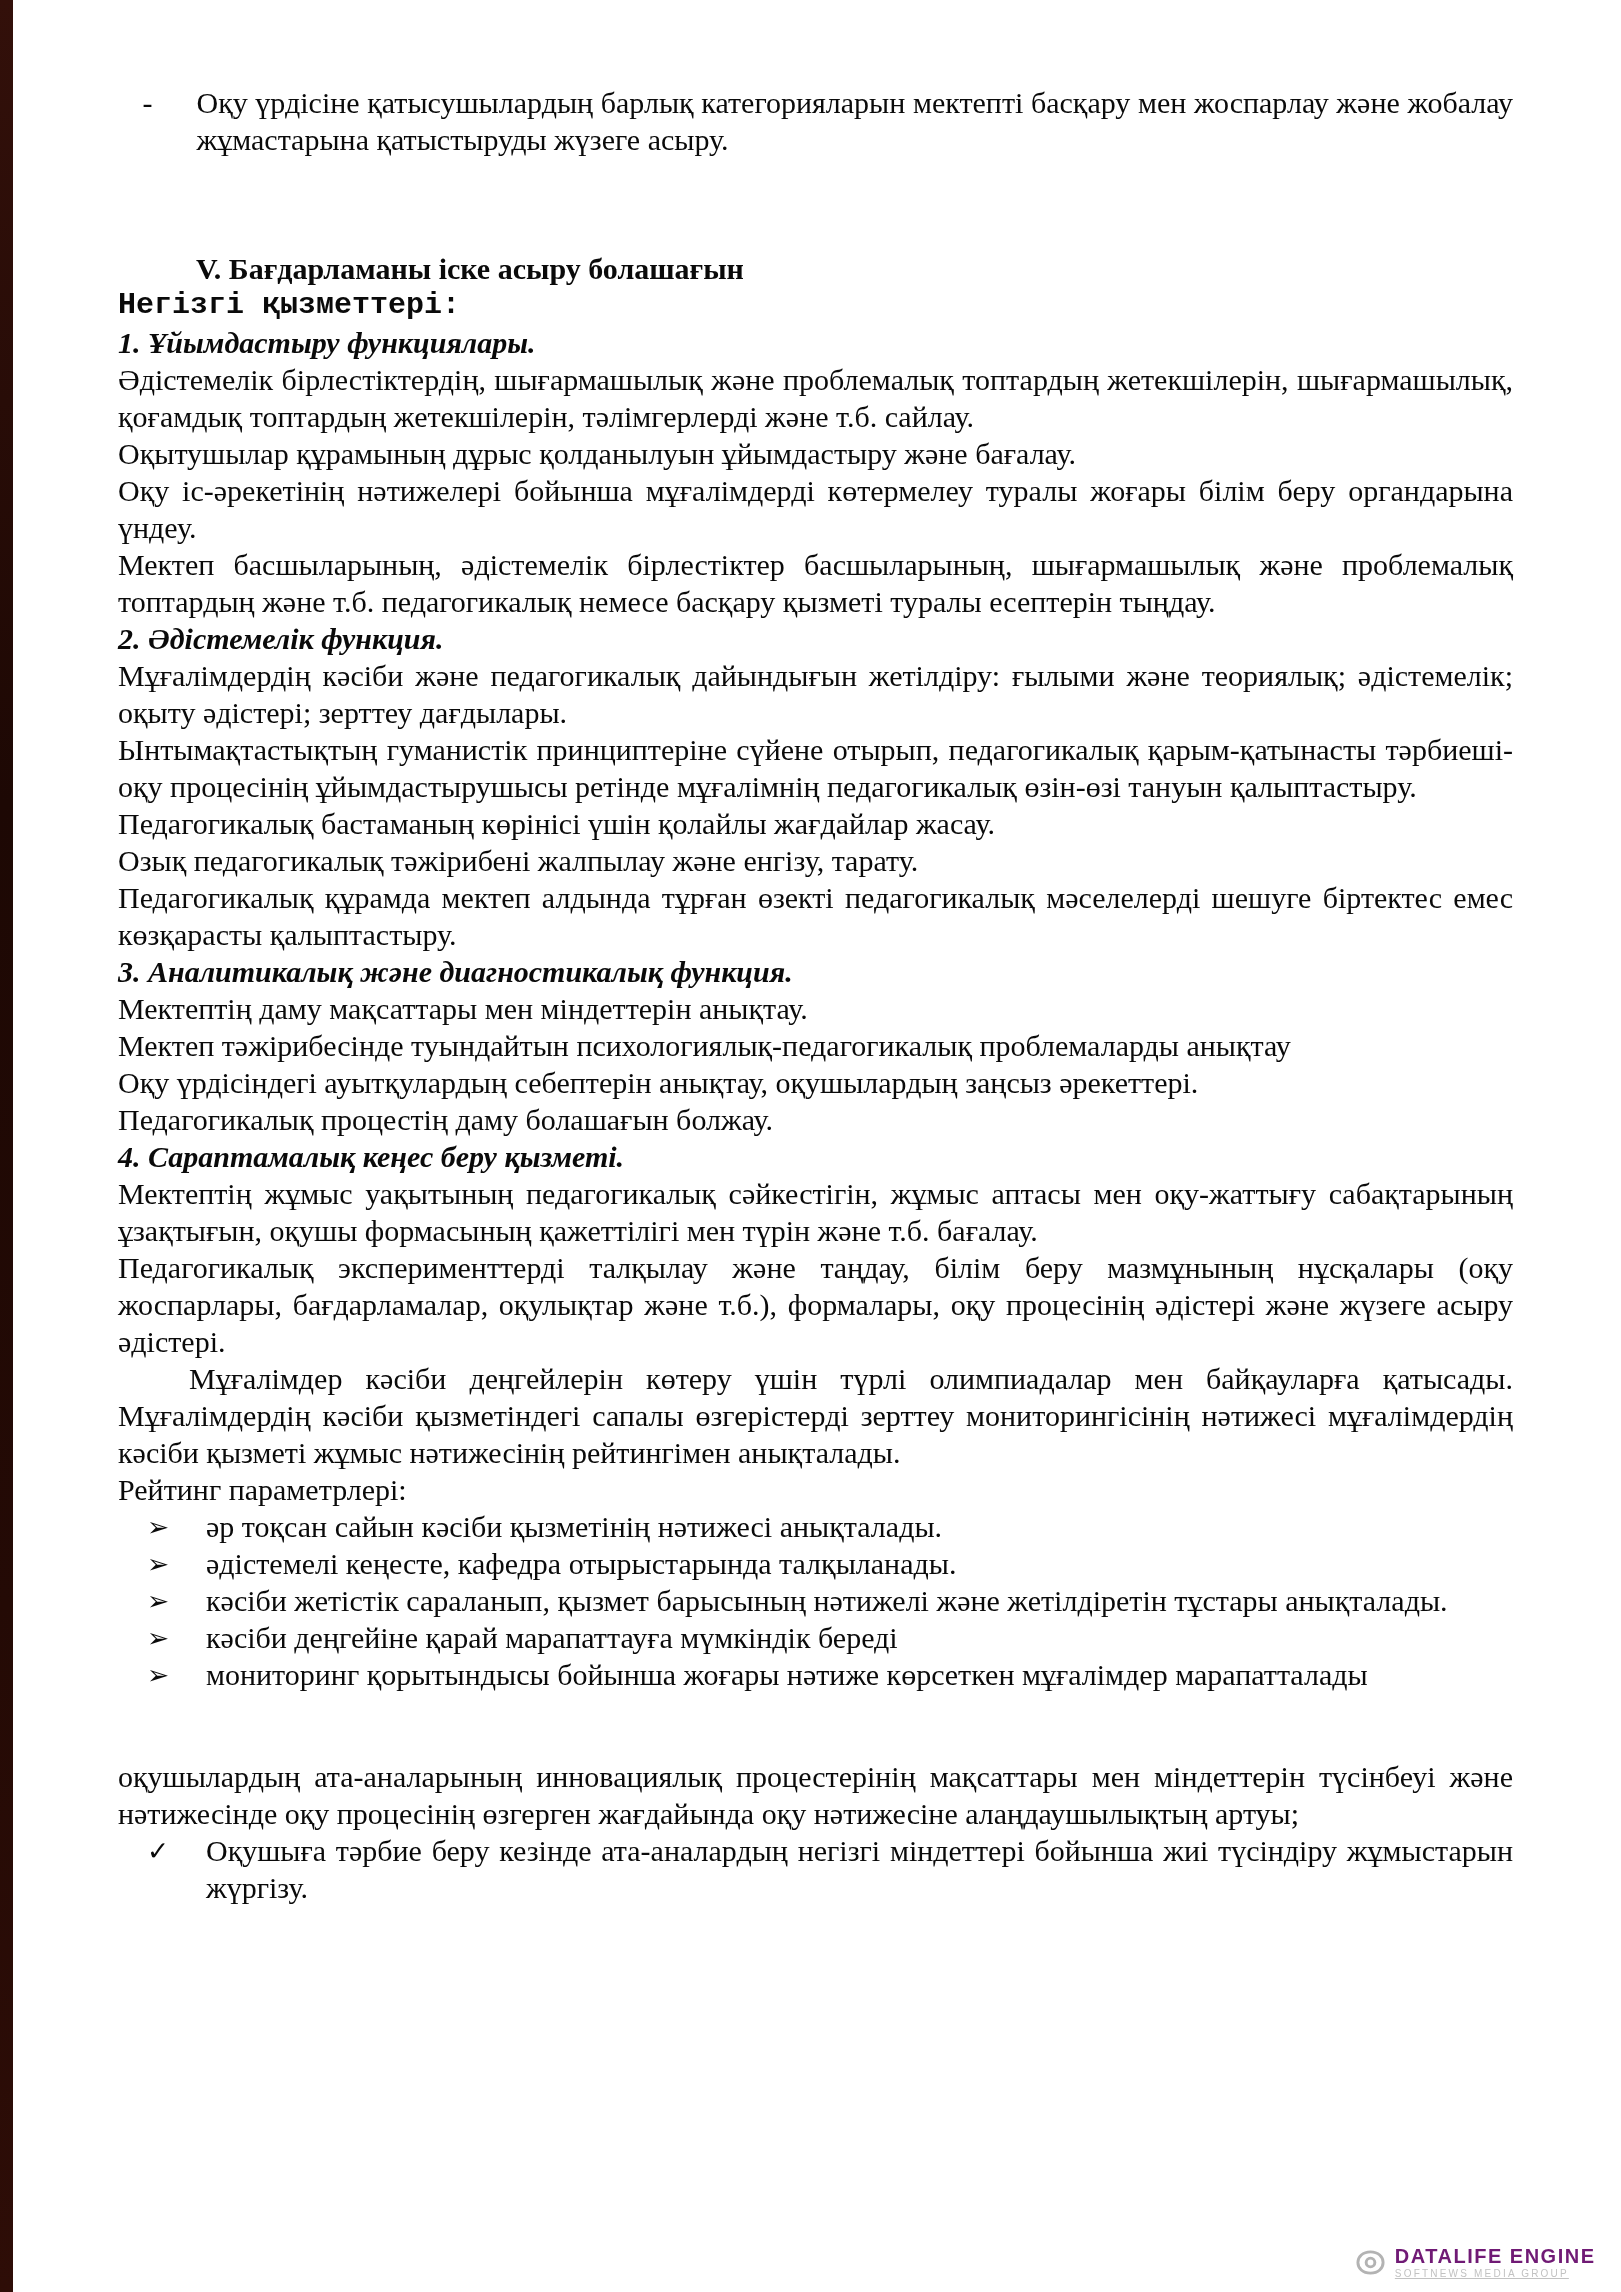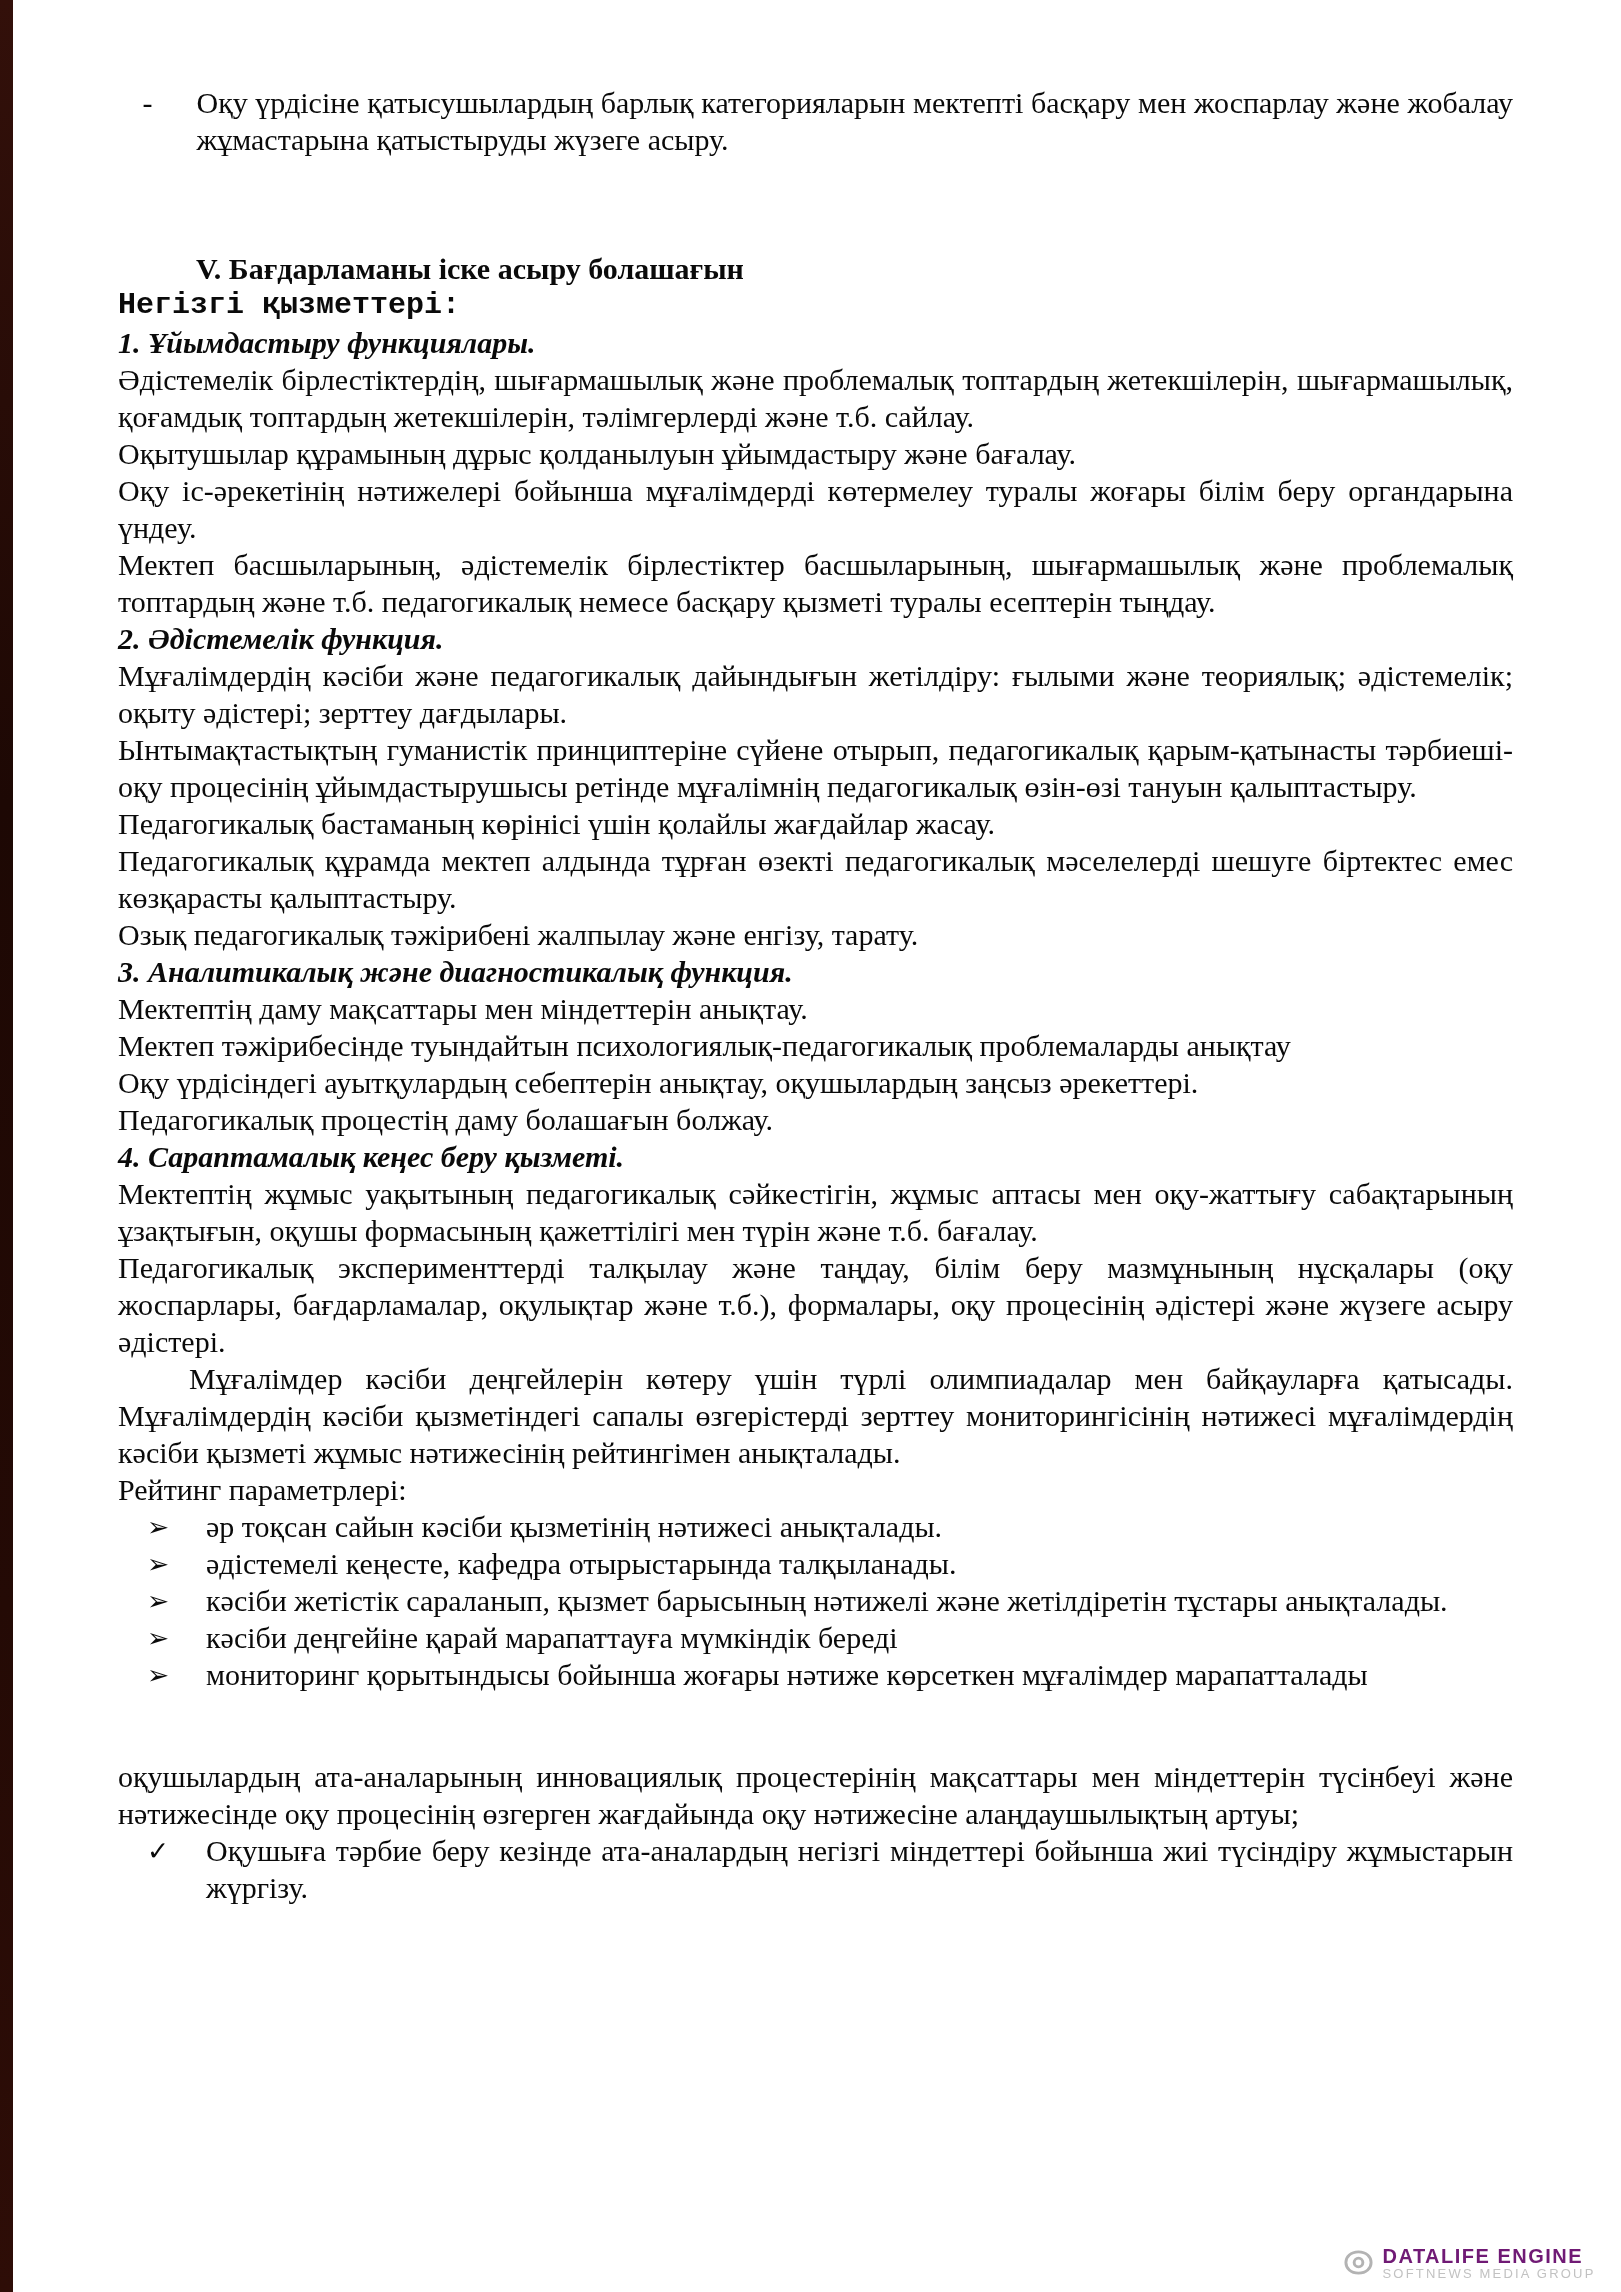--- a/index.html
+++ b/index.html
@@ -48,22 +48,22 @@
     display:flex; align-items:center; gap:8.8px;
     font-family:"Liberation Sans","DejaVu Sans",sans-serif;
     user-select:none;
   }
   .wm-text { display:flex; flex-direction:column; }
   .wm-title {
     font-size:20px; font-weight:bold; letter-spacing:1.5px;
     color:#701a75; line-height:21.6px;
   }
   .wm-subtitle {
-    font-size:13px; letter-spacing:2.2px;
-    color:#c2c2c2; line-height:11.8px;
+    font-size:10px; letter-spacing:2.2px;
+    color:#c2c2c2; line-height:11.8px;text-decoration:underline;
   }
 </style>
 </head>
 <body>
 
 <div class="scan-edge"></div>
 
 <main class="doc">
 
   <div class="dash-item">
@@ -77,22 +77,22 @@
   <p class="fn-title">1. Ұйымдастыру функциялары.</p>
   <p class="j">Әдістемелік бірлестіктердің, шығармашылық және проблемалық топтардың жетекшілерін, шығармашылық, қоғамдық топтардың жетекшілерін, тәлімгерлерді және т.б. сайлау.</p>
   <p class="j">Оқытушылар құрамының дұрыс қолданылуын ұйымдастыру және бағалау.</p>
   <p class="j">Оқу іс-әрекетінің нәтижелері бойынша мұғалімдерді көтермелеу туралы жоғары білім беру органдарына үндеу.</p>
   <p class="j">Мектеп басшыларының, әдістемелік бірлестіктер басшыларының, шығармашылық және проблемалық топтардың және т.б. педагогикалық немесе басқару қызметі туралы есептерін тыңдау.</p>
 
   <p class="fn-title">2. Әдістемелік функция.</p>
   <p class="j">Мұғалімдердің кәсіби және педагогикалық дайындығын жетілдіру: ғылыми және теориялық; әдістемелік; оқыту әдістері; зерттеу дағдылары.</p>
   <p class="j">Ынтымақтастықтың гуманистік принциптеріне сүйене отырып, педагогикалық қарым-қатынасты тәрбиеші-оқу процесінің ұйымдастырушысы ретінде мұғалімнің педагогикалық өзін-өзі тануын қалыптастыру.</p>
   <p class="j">Педагогикалық бастаманың көрінісі үшін қолайлы жағдайлар жасау.</p>
+  <p class="j">Озық педагогикалық тәжірибені жалпылау және енгізу, тарату.</p>
   <p class="j">Педагогикалық құрамда мектеп алдында тұрған өзекті педагогикалық мәселелерді шешуге біртектес емес көзқарасты қалыптастыру.</p>
-  <p class="j">Озық педагогикалық тәжірибені жалпылау және енгізу, тарату.</p>
 
   <p class="fn-title">3. Аналитикалық және диагностикалық функция.</p>
   <p class="j">Мектептің даму мақсаттары мен міндеттерін анықтау.</p>
   <p class="j">Мектеп тәжірибесінде туындайтын психологиялық-педагогикалық проблемаларды анықтау</p>
   <p class="j">Оқу үрдісіндегі ауытқулардың себептерін анықтау, оқушылардың заңсыз әрекеттері.</p>
   <p class="j">Педагогикалық процестің даму болашағын болжау.</p>
 
   <p class="fn-title">4. Сараптамалық кеңес беру қызметі.</p>
   <p class="j">Мектептің жұмыс уақытының педагогикалық сәйкестігін, жұмыс аптасы мен оқу-жаттығу сабақтарының ұзақтығын, оқушы формасының қажеттілігі мен түрін және т.б. бағалау.</p>
   <p class="j">Педагогикалық эксперименттерді талқылау және таңдау, білім беру мазмұнының нұсқалары (оқу жоспарлары, бағдарламалар, оқулықтар және т.б.), формалары, оқу процесінің әдістері және жүзеге асыру әдістері.</p>

